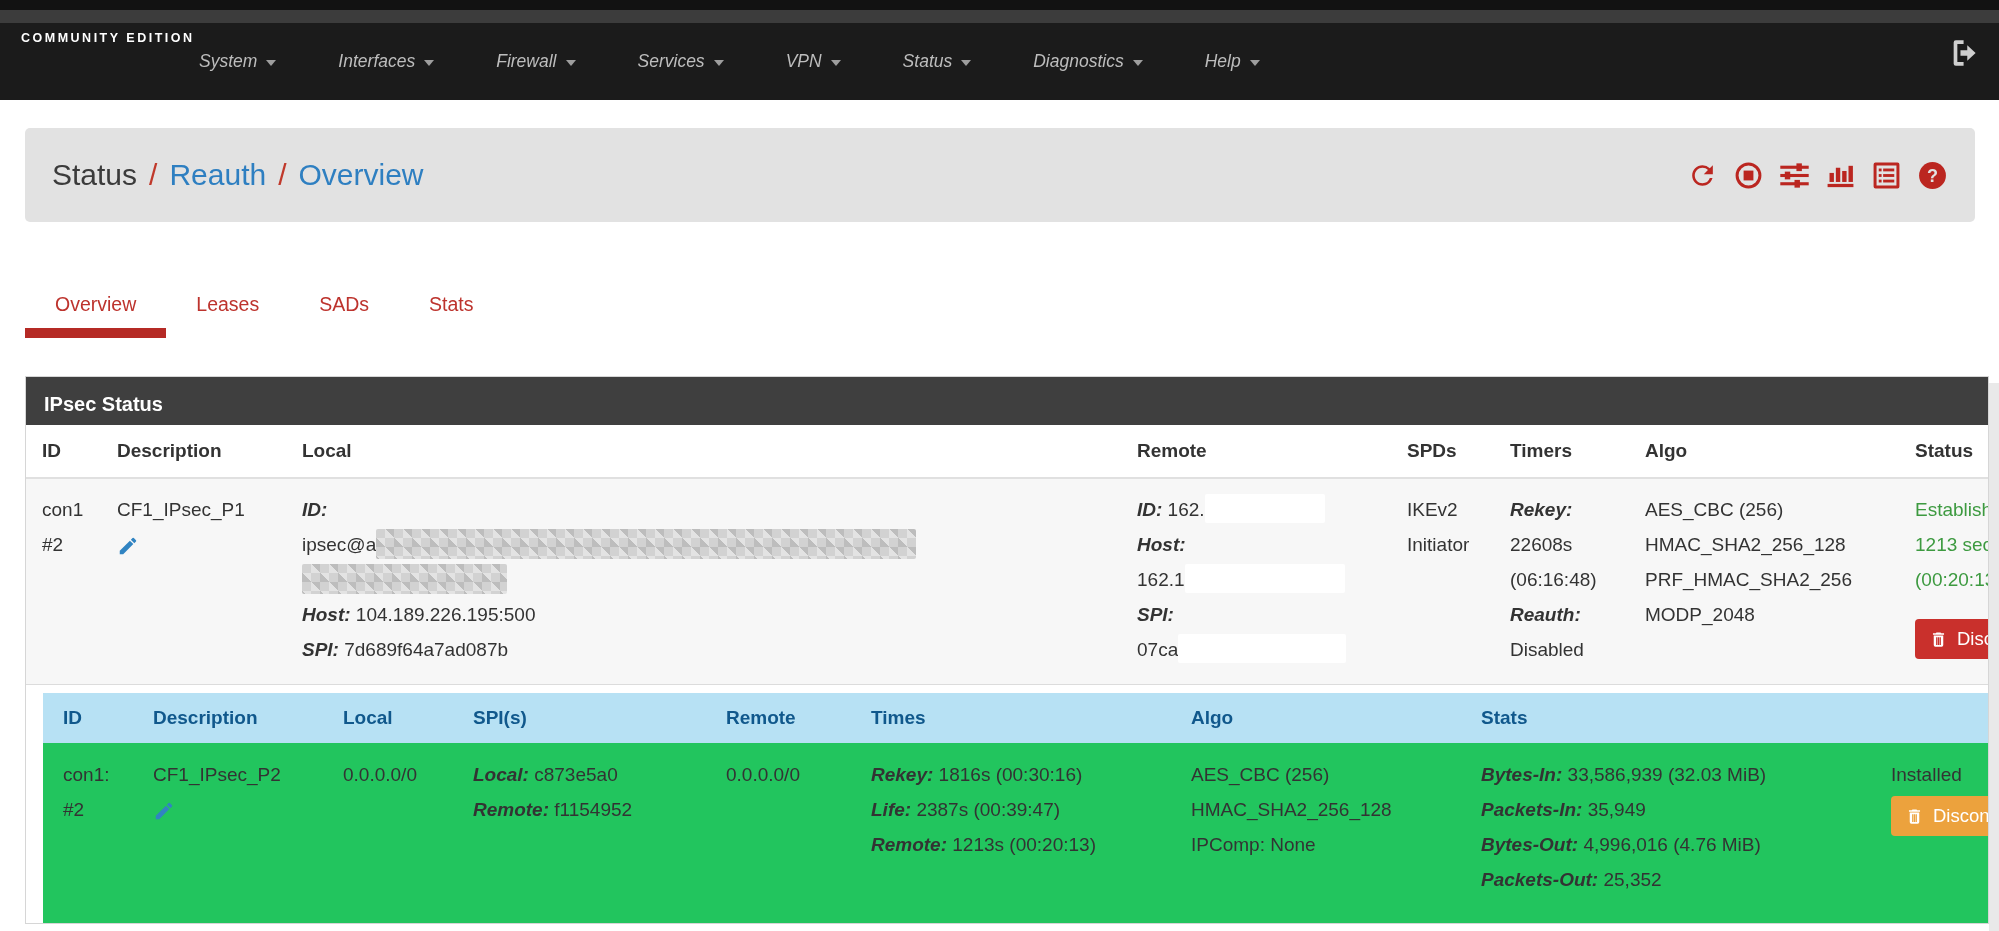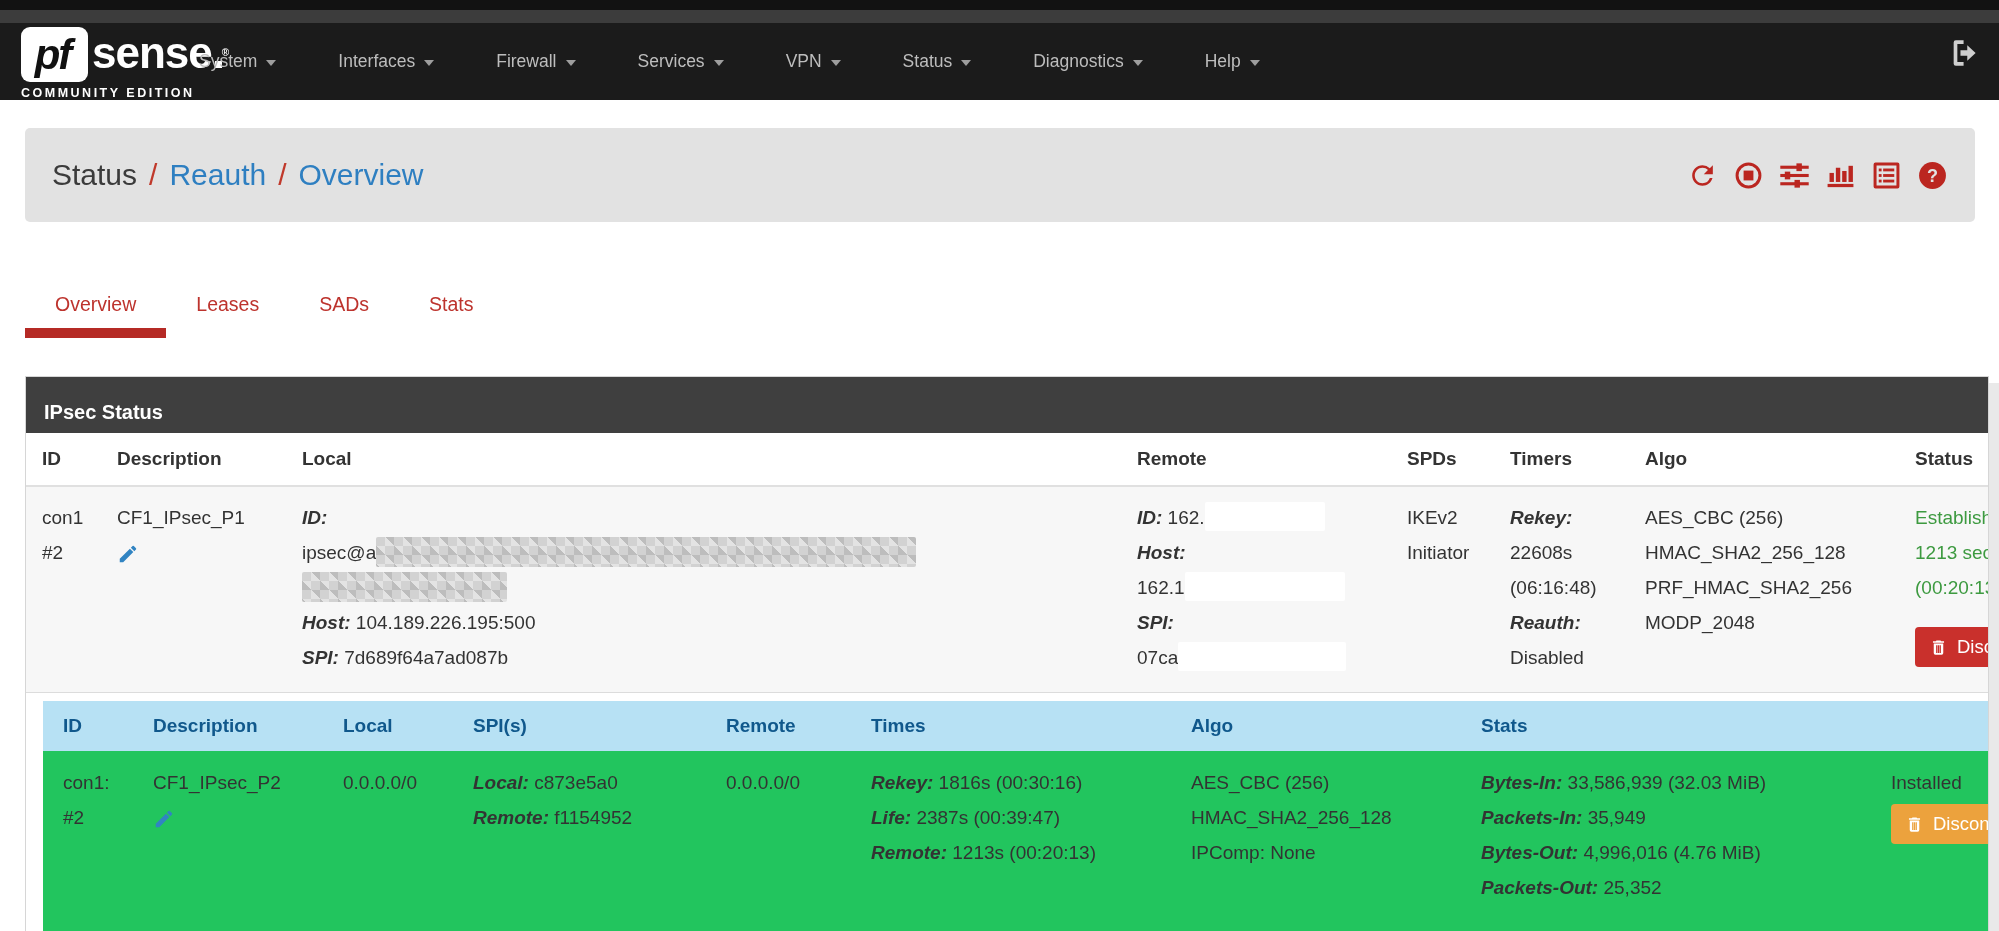--- a/index.html
+++ b/index.html
@@ -10,21 +10,21 @@
   .navbar .topline { position:absolute; top:0; left:0; right:0; height:10px; background:#121212; }
   .navbar .topband { position:absolute; top:10px; left:0; right:0; height:13px; background:#3c3c3c; }
   .brand { position:absolute; left:21px; top:27px; }
   .brand-row { display:flex; align-items:flex-start; }
   .pf-box { background:#fff; color:#111; border-radius:9px; width:67px; height:55px; display:flex; align-items:center; justify-content:center;
             font-weight:bold; font-style:italic; font-size:42px; letter-spacing:-2px; padding-right:4px; }
   .sense { color:#fff; font-weight:bold; font-size:44px; letter-spacing:-1px; line-height:52px; margin-left:4px; }
   .sense-dot { display:inline-block; width:7px; height:7px; background:#fff; margin-left:3px; }
   .reg { color:#fff; font-size:10px; vertical-align:top; }
   .tagline { color:#fff; font-size:12.5px; font-weight:bold; letter-spacing:2.5px; margin-top:4px; }
-  .menu { position:absolute; left:168px; top:23px; height:77px; display:flex; align-items:center; }
+  .menu { position:absolute; left:168px; top:23px; height:77px; display:flex; align-items:center;font-style:italic; }
   .menu-item { color:#bdbdbd; font-size:17.5px; padding:10px 31px; display:flex; align-items:center; gap:9px; cursor:pointer; }
   .caret { width:0; height:0; border-left:5px solid transparent; border-right:5px solid transparent; border-top:6px solid #9e9e9e; margin-top:2px; }
   .logout { position:absolute; right:17px; top:36px; width:34px; height:34px; cursor:pointer; }
   .logout svg { fill:#cfcfcf; width:100%; height:100%; }
 
   
   .crumbbar { margin:28px 24px 0 25px; width:1950px; height:94px; background:#e2e2e2; border-radius:5px;
               display:flex; align-items:center; padding:0 27px; }
   .crumb { font-size:30px; color:#3b3b3b; display:flex; align-items:center; gap:12px; }
   .crumb .sep { color:#c0392b; }
@@ -33,21 +33,21 @@
   .cicon { width:31px; height:31px; cursor:pointer; }
   .cicon svg { width:100%; height:100%; fill:#bb2620; }
 
   
   .tabs { margin:58px 0 38px 25px; display:flex; }
   .tab { font-size:19.5px; color:#bd332d; padding:13px 30px 12px; border-bottom:10px solid transparent; cursor:pointer; }
   .tab.active { border-bottom-color:#b52a25; }
 
   
   .panel { margin-left:25px; width:1964px; border:1px solid #d6d6d6; background:#fff; position:relative; }
-  .panel-heading { background:#3f3f3f; color:#fff; font-weight:bold; font-size:20px; padding:24px 18px 9px; }
+  .panel-heading { background:#3f3f3f; color:#fff; font-weight:bold; font-size:20px; padding:16px 18px 9px; }
   .clip { overflow:hidden; width:100%; }
   table { border-collapse:collapse; table-layout:fixed; }
   table.main { width:2150px; }
   table.main thead th { text-align:left; font-size:19px; font-weight:bold; color:#333; padding:15px 16px; border-bottom:2px solid #e0e0e0; background:#fff; }
   table.main tbody td { vertical-align:top; font-size:19px; line-height:35px; padding:13px 16px 17px; background:#f7f7f7; }
   .b { font-weight:bold;font-style:italic; }
   .pencil { width:22px; height:22px; display:inline-block; margin-top:6px; cursor:pointer; }
   .pencil svg { fill:#3184c2; width:100%; height:100%; }
 
   .mosaic { display:inline-block; vertical-align:middle; height:30px; border-radius:2px; background-color:#d2d2d2; margin-top:-4px;
@@ -73,24 +73,20 @@
   .scroll-gutter { position:absolute; left:1989px; top:383px; width:10px; height:548px; background:#e9e9e9; }
 </style>
 </head>
 <body>
 
 <header class="navbar">
   <div class="topline"></div>
   <div class="topband"></div>
 
   <div class="brand">
-    <div class="brand-row">
-      <span class="pf-box">pf</span>
-      <span class="sense"><span>sense</span><span class="sense-dot"></span><span class="reg">®</span></span>
-    </div>
     <div class="tagline">COMMUNITY EDITION</div>
   </div>
 
   <nav class="menu">
     <div class="menu-item">
         <span>System</span>
         <span class="caret"></span>
       </div>
     <div class="menu-item">
         <span>Interfaces</span>

